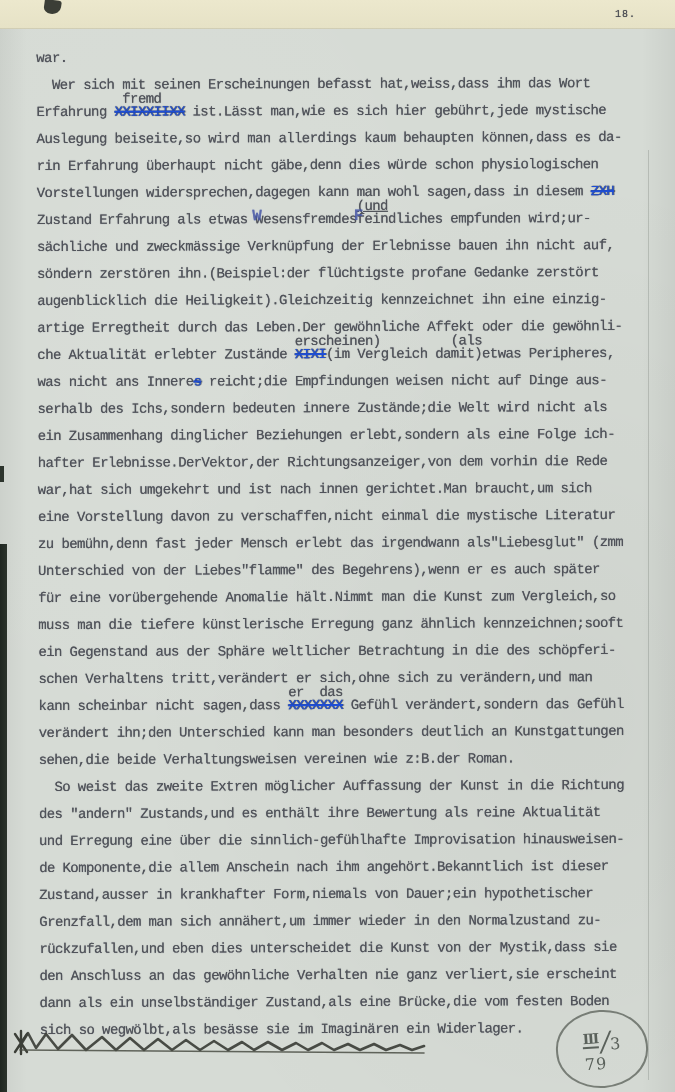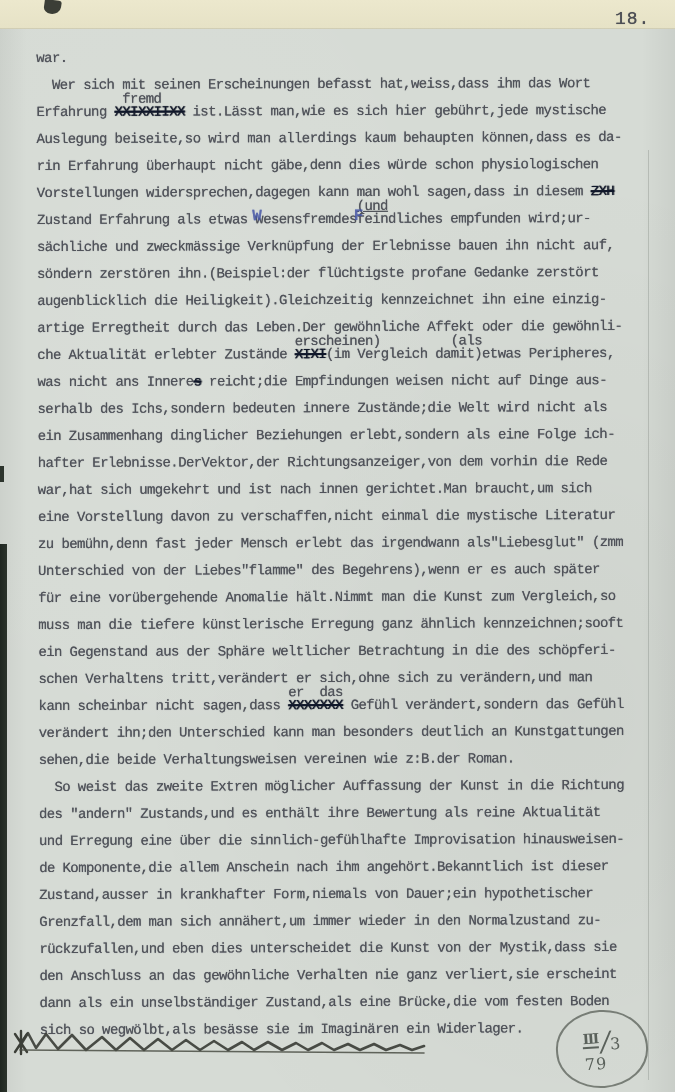--- a/index.html
+++ b/index.html
@@ -27,33 +27,33 @@
   }
   .edge-notch{
     position:absolute;left:0;top:466px;width:4px;height:16px;background:#2c342c;
   }
   .crease{
     position:absolute;left:648px;top:150px;width:1px;height:930px;
     background:rgba(105,112,104,0.28);
   }
   .page-number{
     position:absolute;left:615px;top:9px;
-    font-size:18px;color:#4c4e54;letter-spacing:1px;
+    font-size:10px;color:#4c4e54;letter-spacing:1px;
     text-shadow:0 0 0.7px rgba(70,72,80,0.9);
   }
   .typed{
     position:absolute;left:38px;top:44px;width:606px;
     font-size:14px;line-height:27px;letter-spacing:-0.6px;
     color:#50535a;white-space:pre;transform:rotate(-0.2deg);
     text-shadow:0 0 0.7px rgba(72,74,84,0.85);
   }
   .line{white-space:pre;height:27px;}
   .seg{white-space:pre;}
   .struck{
-    white-space:pre;color:#0f172a;
+    white-space:pre;color:#1d4ed8;
     text-decoration:line-through;text-decoration-thickness:2px;
     text-shadow:0 0 1px rgba(50,52,60,0.95), 1px 0 0 rgba(50,52,60,0.55);
   }
   .ins,.ins-u,.blue-ins{
     display:inline-block;width:0;overflow:visible;white-space:pre;
     position:relative;vertical-align:baseline;
   }
   .ins,.ins-u{transform:translateY(-13px);font-size:14px;}
   .ins-u{text-decoration:underline;}
   .blue-ins{

